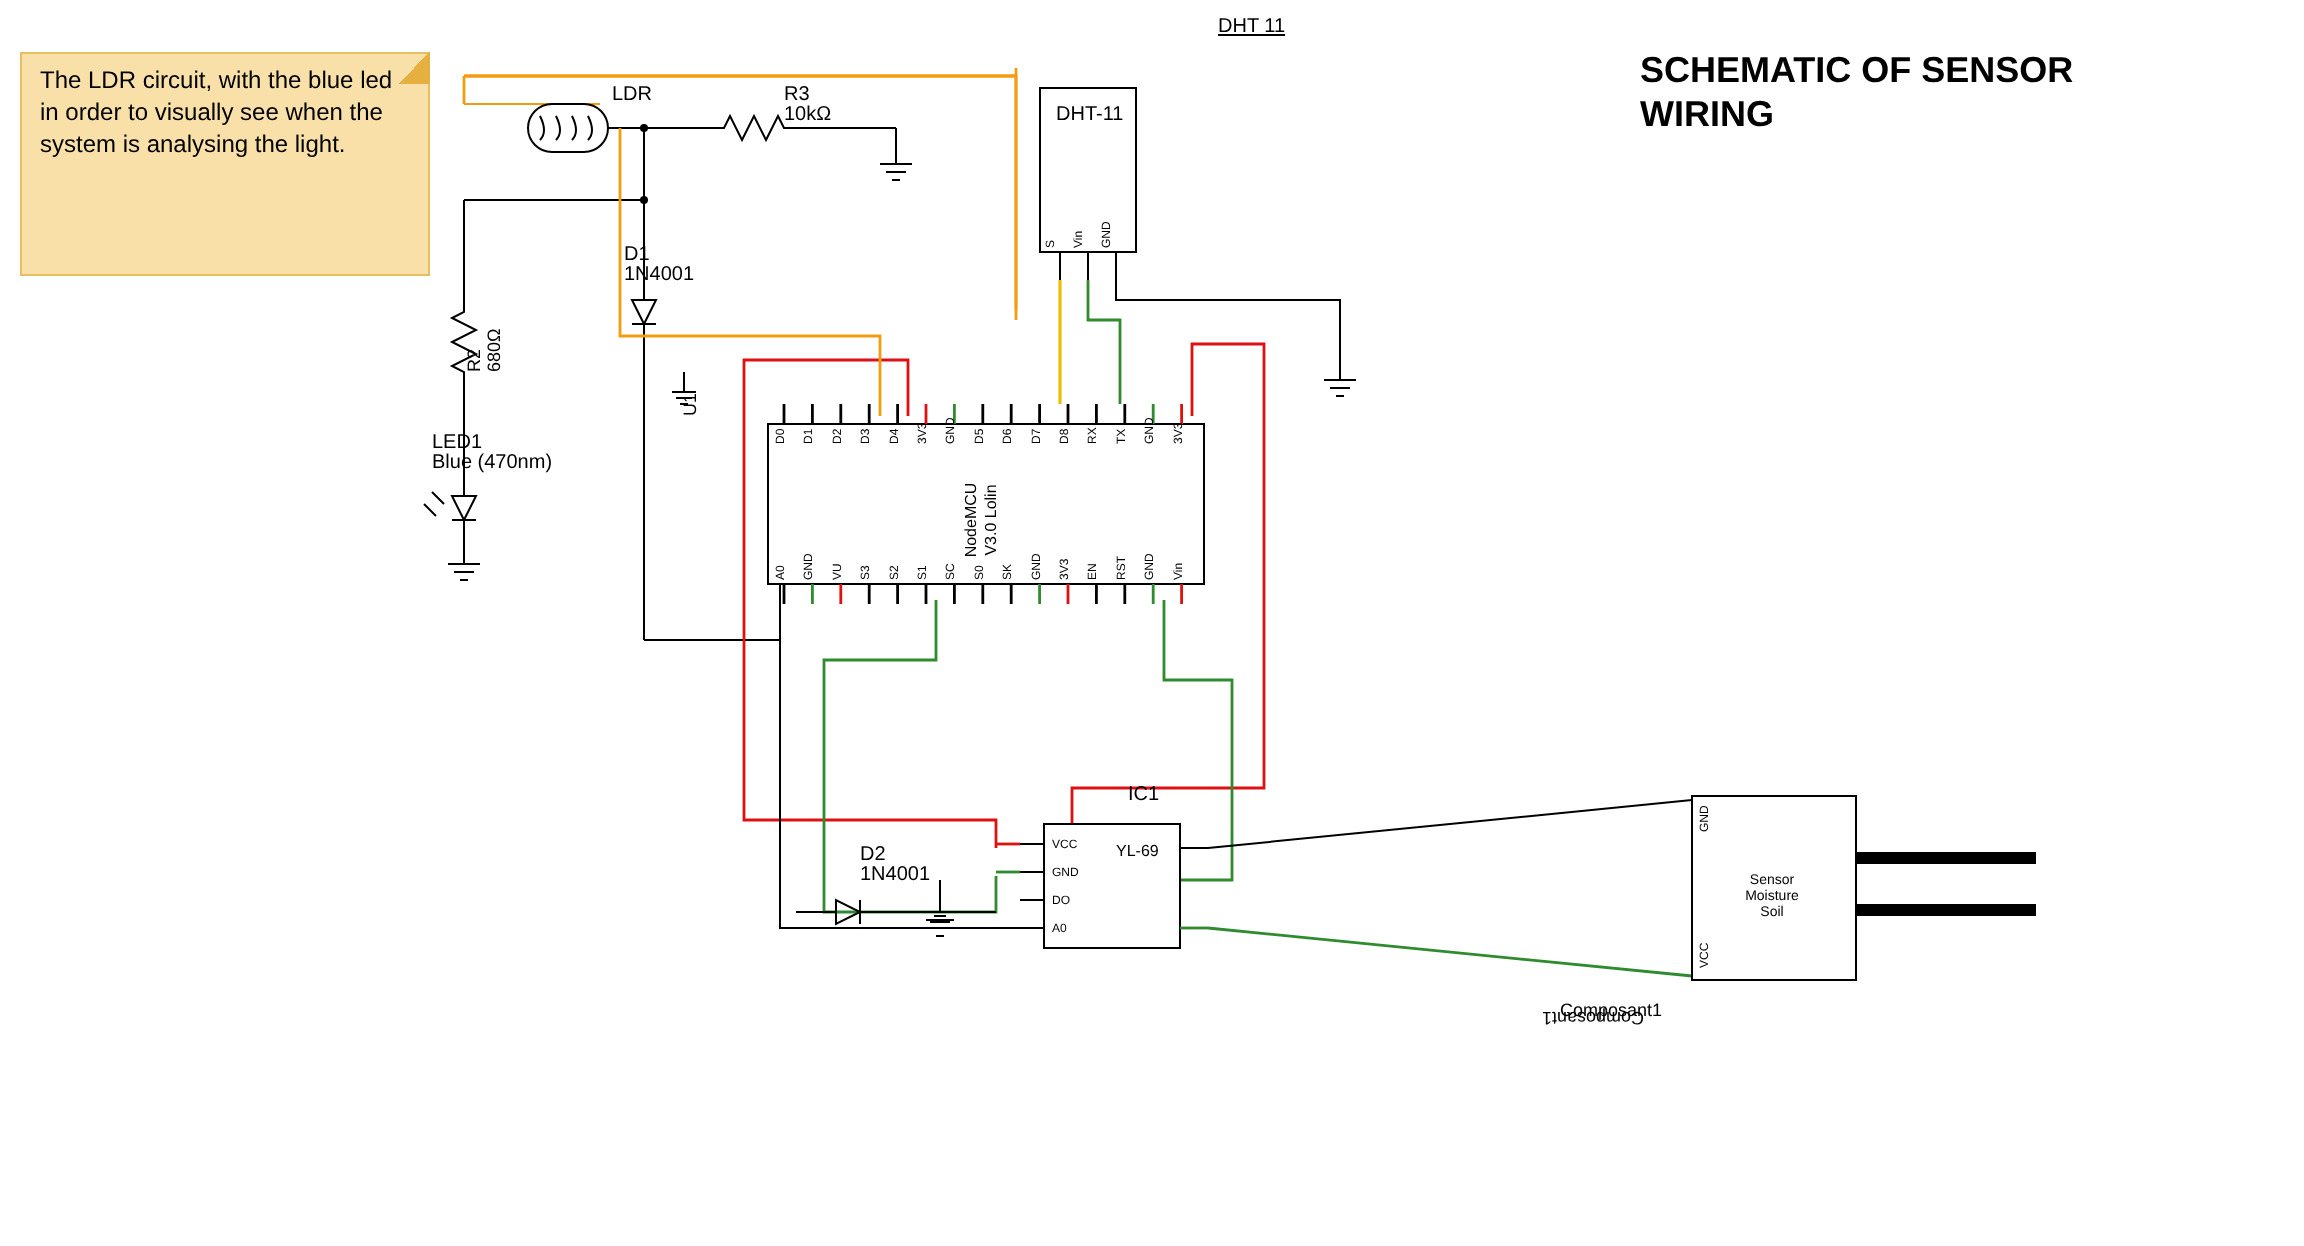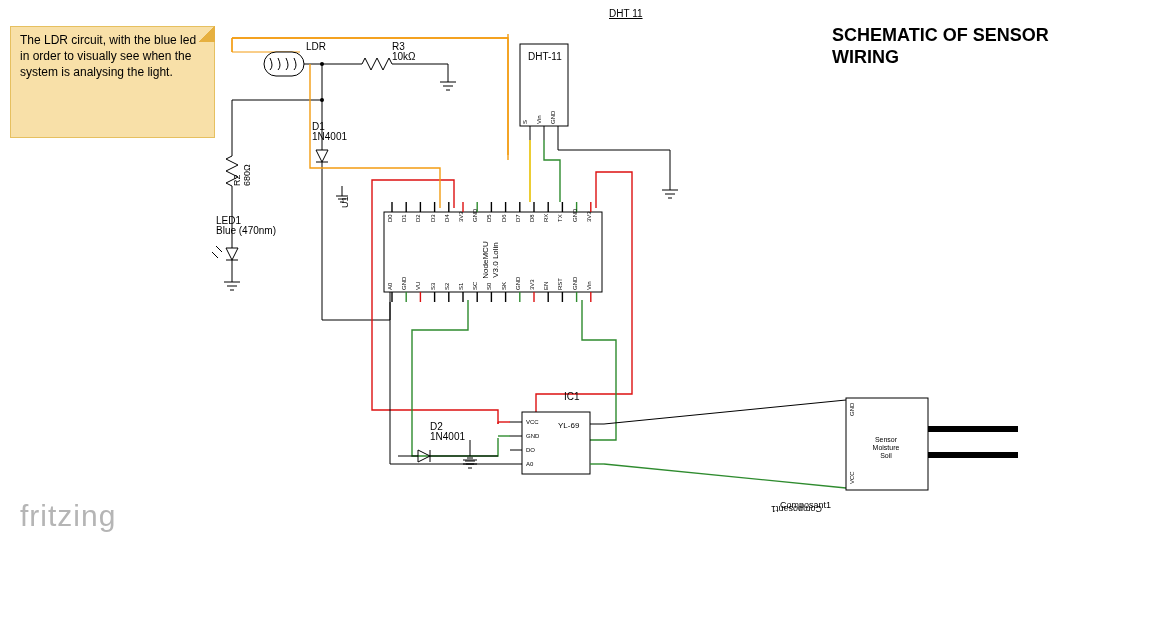--- a/index.html
+++ b/index.html
@@ -1,17 +1,17 @@
 <!DOCTYPE html>
 <html><head>
 <meta charset="utf-8">
 <style>
   html,body{margin:0;padding:0;width:1152px;height:623px;background:#fff;font-family:Verdana,Geneva,sans-serif;font-size:11px;color:#000;overflow:hidden;}
   .canvas{position:relative;width:1152px;height:623px;}
-  .title{position:absolute;font-weight:700;font-size:18px;line-height:22px;margin-left:12px;}
+  .title{position:absolute;font-weight:700;font-size:18px;line-height:22px;}
   .note{position:absolute;background:#f8e0a8;padding:6px 10px;font-size:12px;line-height:16px;box-shadow:0 0 0 1px #e6c060 inset;}
   .note .fold{position:absolute;top:0;right:0;width:16px;height:16px;background:linear-gradient(135deg,transparent 50%,#e6b040 50%);}
   .note-bar{height:4px;background:linear-gradient(to right,#f9b233,#f9b233);margin-top:2px;}
   .lbl{position:absolute;font-size:11px;line-height:12px;color:#000;text-decoration:underline;}
   .brand{position:absolute;left:20px;bottom:90px;font-size:30px;color:#b5b5b5;letter-spacing:1px;font-family:Verdana,sans-serif;}
   svg{position:absolute;left:0;top:0;}
   .pinlbl{font-size:6px;fill:#000;}
   .block{fill:#fff;stroke:#000;stroke-width:1;}
 </style>
 </head>
@@ -21,21 +21,20 @@
 <div class="title" style="left:820px;top:24px;">SCHEMATIC OF SENSOR</div>
 <div class="title" style="left:820px;top:46px;">WIRING</div>
 
 <div class="lbl" style="left:609px;top:8px;font-size:10px;">DHT 11</div>
 
 <div class="note" style="left:10px;top:26px;width:185px;height:100px;">
   <div class="fold"></div>
   <span>The LDR circuit, with the blue led in order to visually see when the system is analysing the light.</span>
 </div>
 
-<div class="brand">fritzing</div>
 
 <svg width="1152" height="623">
 
   <defs></defs>
 
   <path d="M232 38 H460 H508 V155 M508 38 V34 M232 38 V52" stroke="#f39c12" fill="none" stroke-width="1.4"></path>
   <path d="M232 38 V52 M300 52 H232" stroke="#f39c12" fill="none"></path>
 
   <path d="M232 38 H508 V160" stroke="#f39c12" fill="none" stroke-width="1.4"></path>
 

